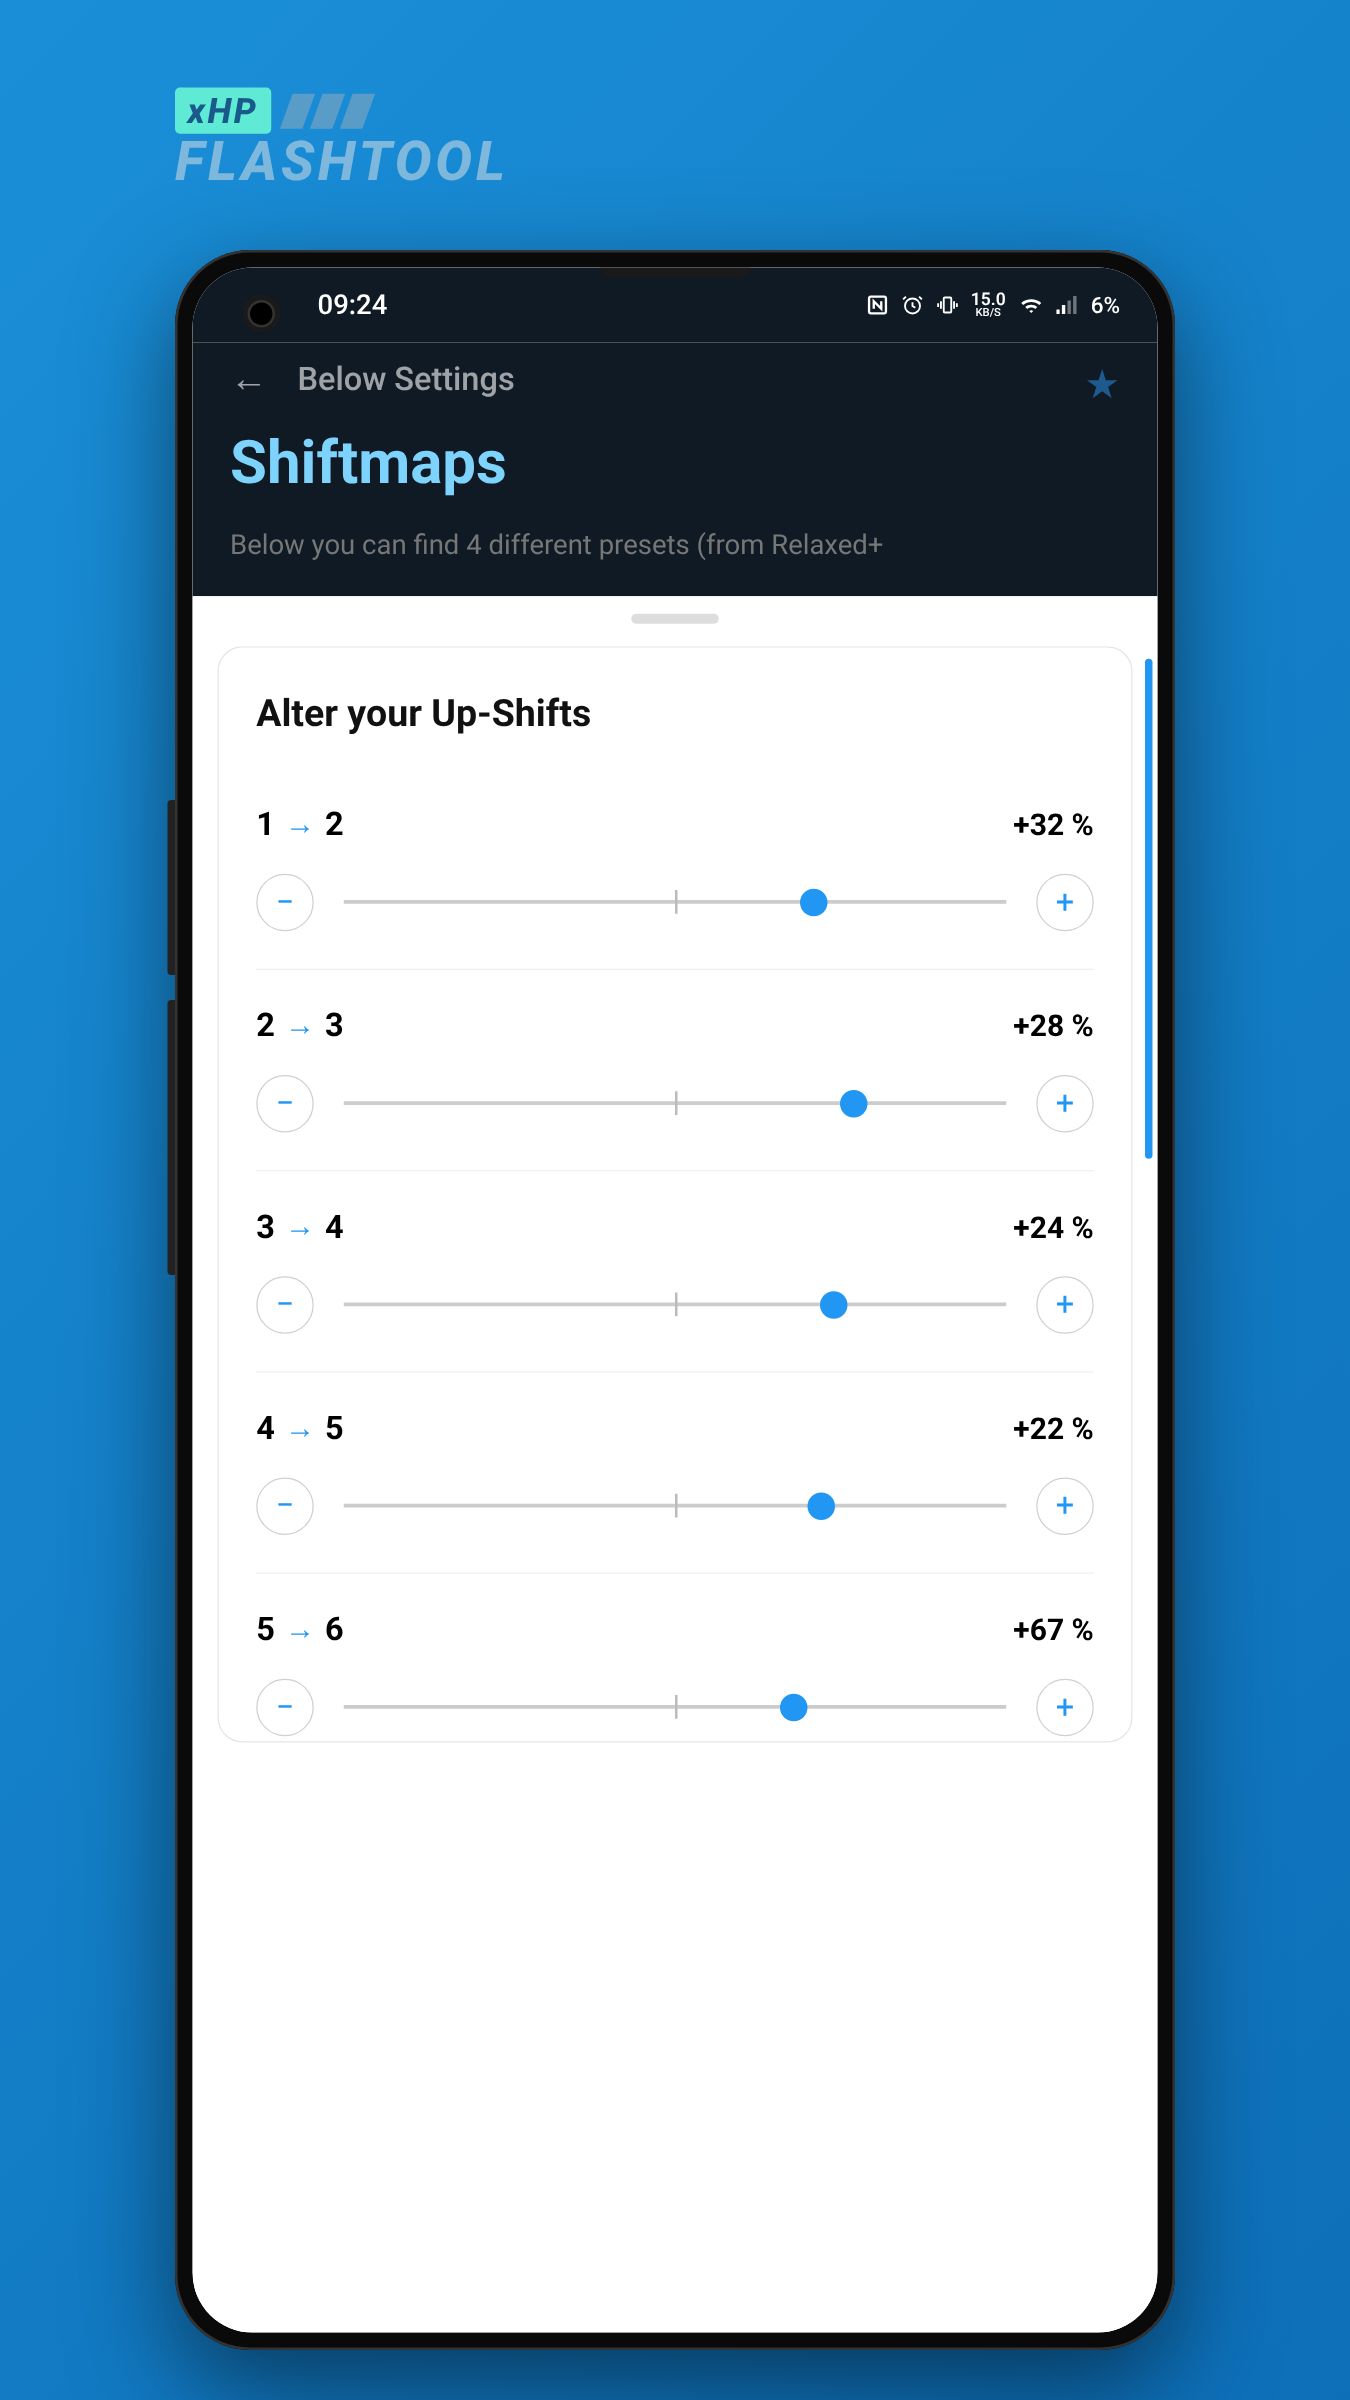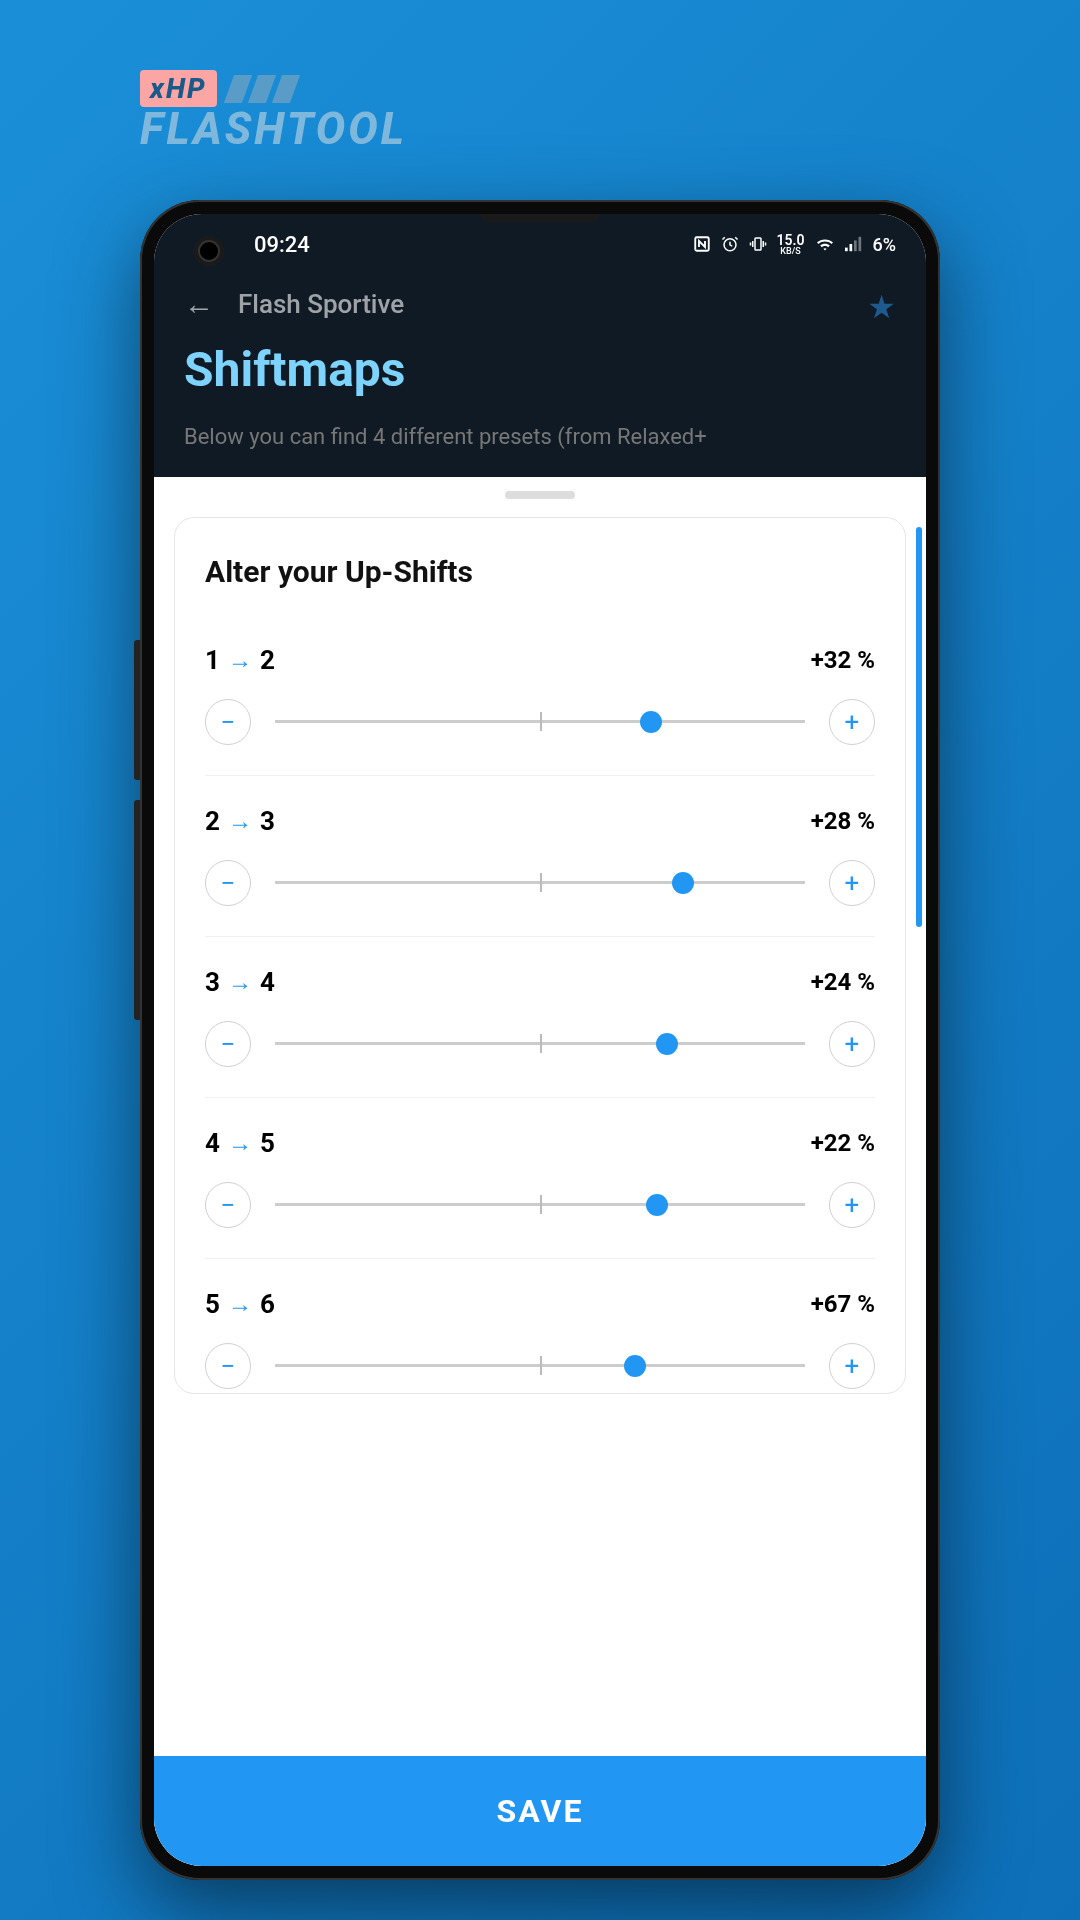--- a/index.html
+++ b/index.html
@@ -22,21 +22,21 @@
     font-style: italic;
     letter-spacing: 2px;
   }
   .logo-top {
     font-size: 28px;
     display: flex;
     align-items: center;
     gap: 12px;
   }
   .logo-badge {
-    background: #fca5a5;
+    background: #5eead4;
     color: #1a5a8a;
     padding: 2px 10px;
     border-radius: 4px;
     font-style: italic;
   }
   .logo-stripes {
     display: inline-flex;
     gap: 6px;
   }
   .stripe {
@@ -369,21 +369,21 @@
               <rect x="15" y="0" width="3" height="16" opacity="0.4"></rect>
             </svg>
         </span>
         <span>6%</span>
       </div>
     </div>
 
     <div class="dark-header">
       <div class="header-row">
         <span class="back-arrow">←</span>
-        <span class="header-title">Flash Sportive</span>
+        <span class="header-title">Below Settings</span>
       </div>
       <span class="star">★</span>
       <div class="page-title">Shiftmaps</div>
       <div class="page-subtitle">Below you can find 4 different presets (from Relaxed+</div>
     </div>
 
     <div class="sheet">
       <div class="sheet-handle"></div>
 
       <div class="scroll-area">
@@ -478,17 +478,16 @@
         <div class="slider-center"></div>
         <div class="slider-thumb" style="left:68%"></div>
       </div>
       <div class="round-btn">+</div>
     </div>
   </div>
             </div>
         </div>
       </div>
 
-      <div class="save-bar">SAVE</div>
     </div>
 
   </div>
 </div>
 
 </body></html>

